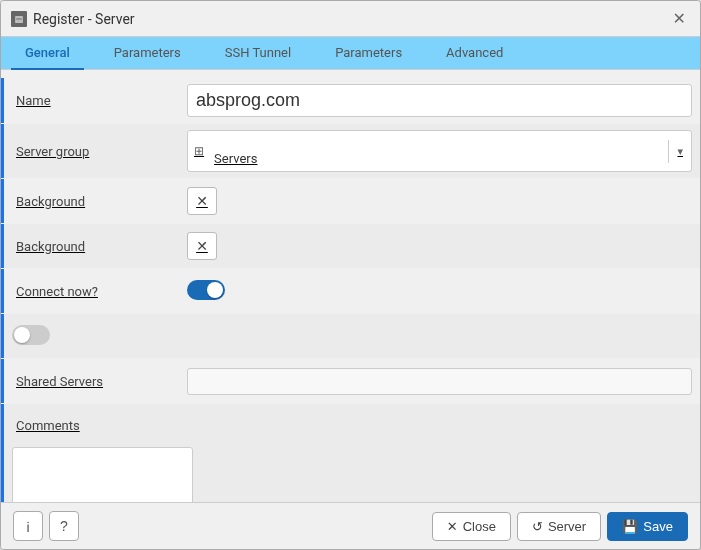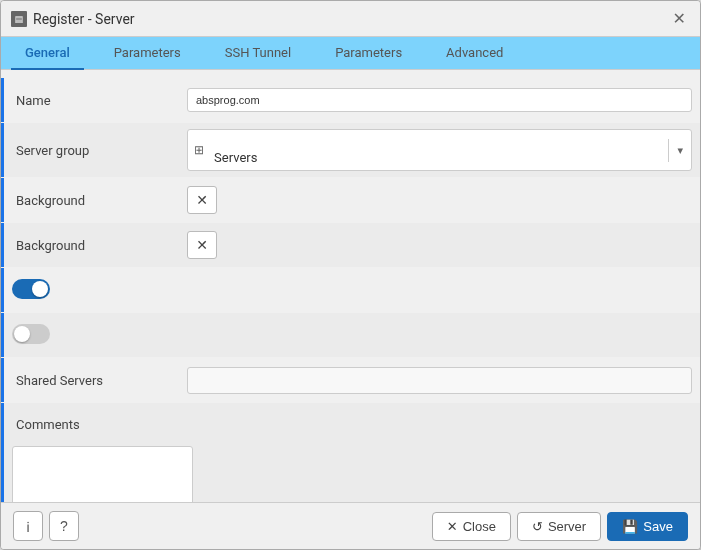--- a/index.html
+++ b/index.html
@@ -88,39 +88,40 @@
       overflow-y: auto;
       background: #f0f0f0;
     }
     .form-row {
       display: flex;
       align-items: center;
       border-left: 3px solid #1a73e8;
       margin-bottom: 1px;
       background: #f0f0f0;
       min-height: 44px;
+      text-decoration: underline;
     }
     .form-row:nth-child(even) { background: #ebebeb; }
     .form-label {
       width: 175px;
       min-width: 175px;
       padding: 8px 12px;
       color: #444;
       font-size: 13px;
     }
     .form-field {
       flex: 1;
       padding: 6px 8px;
     }
     .text-input {
       width: 100%;
       border: 1px solid #ccc;
       border-radius: 3px;
       padding: 5px 8px;
-      font-size: 11px;
+      font-size: 18px;
       background: white;
       color: #333;
       outline: none;
     }
     .select-wrapper {
       display: flex;
       align-items: center;
       border: 1px solid #ccc;
       border-radius: 3px;
       background: white;
@@ -309,20 +310,21 @@
       </div>
 
       <div class="form-row">
         <div class="form-label">Background</div>
         <div class="form-field">
           <button class="color-btn">✕</button>
         </div>
       </div>
 
       <div class="form-row">
+        <div class="form-label">Connect now?</div>
         <div class="form-field">
           <div class="toggle on">
             <div class="toggle-knob"></div>
           </div>
         </div>
       </div>
 
       <div class="form-row">
         <div class="form-field">
           <div class="toggle off">

